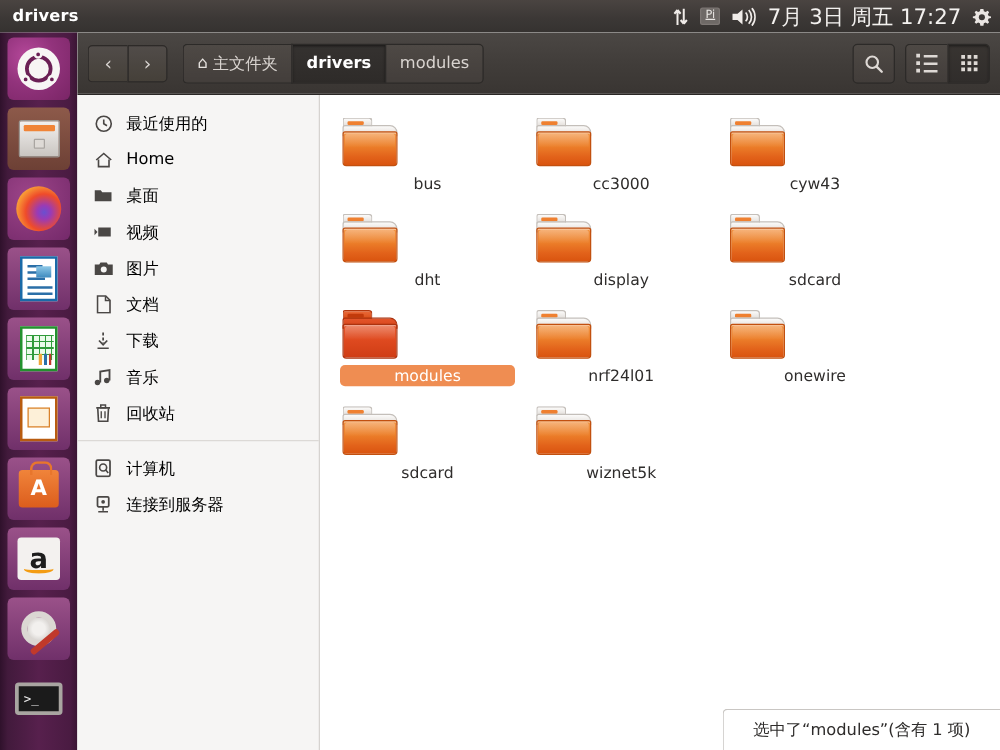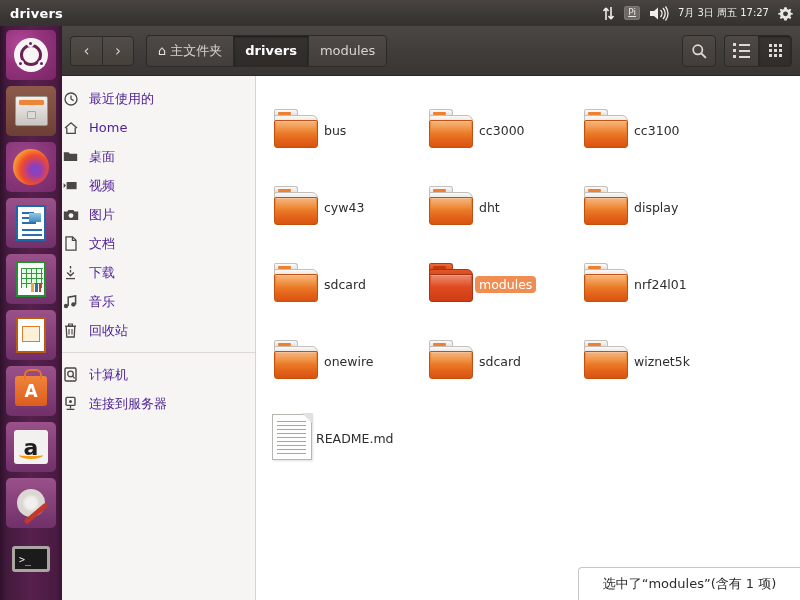--- a/index.html
+++ b/index.html
@@ -21,21 +21,21 @@
   }
   .top-title {
     font-size: 13px; font-weight: bold; color: #ffffff;
     margin-left: 10px; letter-spacing: .2px;
   }
   .top-right {
     margin-left: auto; display: flex; align-items: center;
     gap: 9px; padding-right: 7px;
   }
   .tp-ind { display: flex; align-items: center; justify-content: center; height: 26px; }
-  .tp-clock { font-size: 10px; color: #f3f1ef; white-space: nowrap; }
+  .tp-clock { font-size: 17px; color: #f3f1ef; white-space: nowrap; }
   .pi-badge {
     background: #6e6966; color: #e9e6e3; font-size: 9px;
     padding: 1px 3px 2px 3px; border-radius: 2px;
     font-family: "DejaVu Sans", sans-serif; line-height: 1;
     border: 1px solid #7d7774;
     text-decoration: underline;
   }
 
   
   .launcher {
@@ -251,22 +251,22 @@
   .fm-body { display: flex; height: 524px; }
 
   
   .places {
     width: 194px; background: #f6f5f4;
     border-right: 1px solid #d6d3d0;
     padding-top: 8px;
   }
   .place {
     height: 29px; display: flex; align-items: center;
-    gap: 10px;
-    font-size: 13px; color: #4c1d95;
+    padding-left: 12px; gap: 10px;
+    font-size: 13px; color: #000000;
   }
   .place .pic {
     width: 17px; display:flex; align-items:center; justify-content:center;
     color: #4a4745; font-size: 13px;
   }
   .place-sep {
     height: 1px; background: #dcd9d6; margin: 7px 0 7px 0;
   }
 
   
@@ -276,21 +276,21 @@
   }
   .icon-grid {
     display: grid;
     grid-template-columns: repeat(3, 155px);
     justify-content: start;
     margin-left: 16px;
     row-gap: 0px;
   }
   .item {
     width: 155px; height: 77px;
-    display: flex; flex-direction: row; align-items: center;
+    display: flex; flex-direction: column; 
     padding-top: 4px;
   }
   .folder {
     width: 48px; height: 40px; position: relative; margin-bottom: 4px;
   }
   .folder .tabtop {
     position: absolute; left: 2px; top: 0; width: 24px; height: 8px;
     background: linear-gradient(to bottom,#fcfbfa,#ded9d4);
     border: 1px solid #c4bfba; border-bottom: none;
     border-radius: 2px 3px 0 0;
@@ -665,28 +665,20 @@
 
           <div class="item">
             <div class="folder">
                 <div class="tabtop"></div>
                 <div class="backsheet"></div>
                 <div class="front"></div>
               </div>
             <div class="item-label">cc3000</div>
           </div>
 
-          <div class="item">
-            <div class="folder">
-                <div class="tabtop"></div>
-                <div class="backsheet"></div>
-                <div class="front"></div>
-              </div>
-            <div class="item-label">cc3100</div>
-          </div>
 
           <div class="item">
             <div class="folder">
                 <div class="tabtop"></div>
                 <div class="backsheet"></div>
                 <div class="front"></div>
               </div>
             <div class="item-label">cyw43</div>
           </div>
 
@@ -755,28 +747,20 @@
 
           <div class="item">
             <div class="folder">
                 <div class="tabtop"></div>
                 <div class="backsheet"></div>
                 <div class="front"></div>
               </div>
             <div class="item-label">wiznet5k</div>
           </div>
 
-          <div class="item">
-            <div class="file-doc">
-              <div class="page"></div>
-                <div class="lines"></div>
-                <div class="fold"></div>
-            </div>
-            <div class="item-label">README.md</div>
-          </div>
 
         </div>
 
         <div class="watermark">https://blog.csdn.net/weixin_45020609</div>
 
         <div class="statusbar">
           <span>选中了“modules”(含有 1 项)</span>
         </div>
       </div>
 

